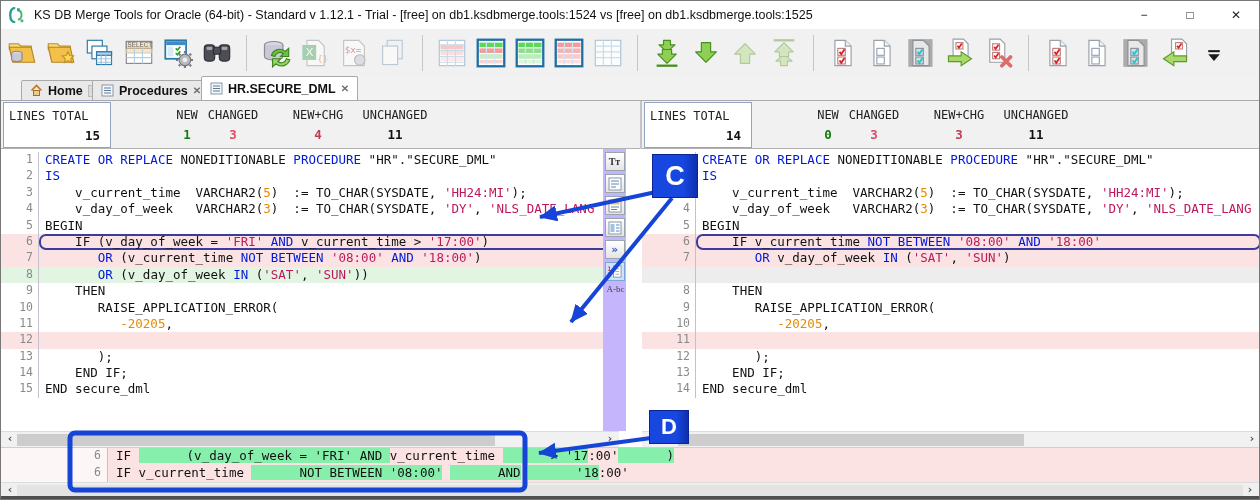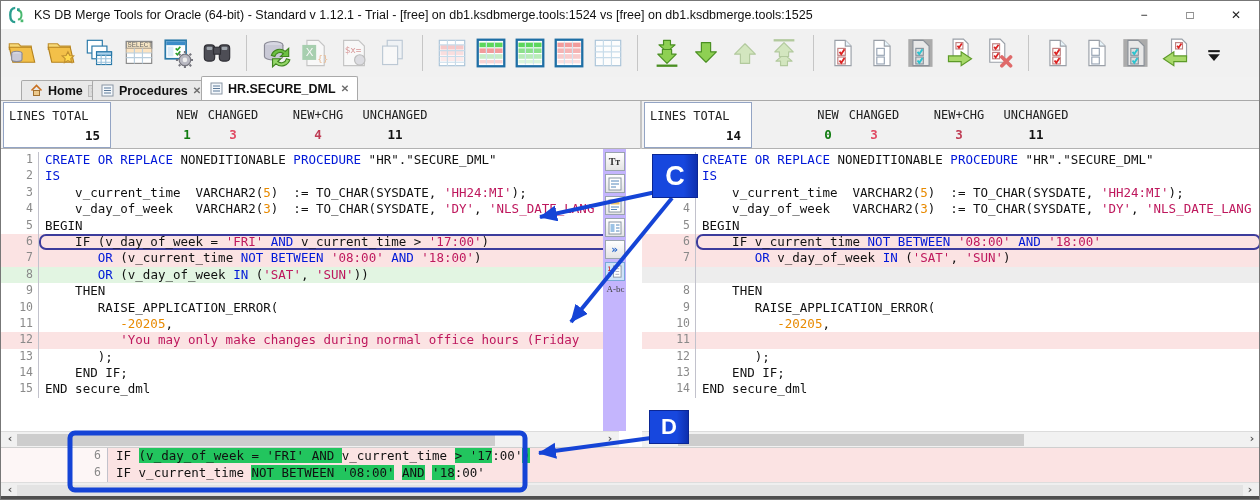--- a/index.html
+++ b/index.html
@@ -55,21 +55,21 @@
   .hscroll{position:absolute;top:430px;height:16px;background:#f1f1f1;border-top:1px solid #dcdcdc;box-sizing:border-box;}
   #lScroll{left:0;width:618px;} #rScroll{left:641px;width:619px;}
   .thumb{position:absolute;top:2px;height:12px;background:#cdcdcd;}
   .sarrow{position:absolute;top:0;width:14px;text-align:center;line-height:15px;font:bold 11px "DejaVu Sans",sans-serif;color:#555;}
   .sarrow.l{left:2px;} .sarrow.r{right:2px;}
   
   #bottomPanel{position:absolute;left:0;top:446px;width:1260px;height:51px;background:#fff;border-top:1px solid #cfcfcf;box-sizing:border-box;}
   .brow{display:flex;height:17px;line-height:17px;font:12.5px "DejaVu Sans Mono",monospace;white-space:pre;}
   .brow .ln{flex:none;width:107px;text-align:right;padding-right:6px;color:#8a8a8a;font-size:11.5px;border-right:1px solid #c2c2cc;box-sizing:border-box;background:#fdf6f6;}
   .brow .cd{flex:1;background:#fbe3e3;padding-left:8px;overflow:hidden;color:#111;}
-  .h{background:#22c55e;} .p{}
+  .h{background:#86efac;padding-left:48px;} .p{}
   #bScroll{position:absolute;left:0;top:34px;width:1258px;height:16px;background:#efefef;border-top:1px solid #ddd;box-sizing:border-box;}
   #bScroll .thumb{background:#e3e3e3;left:16px;right:16px;}
   
   #overlay{position:absolute;left:0;top:0;width:1260px;height:500px;pointer-events:none;z-index:40;}
   .callout{position:absolute;z-index:41;display:flex;align-items:center;justify-content:center;color:#fff;font-weight:bold;background:linear-gradient(90deg,#1747de 70%,#0e2fae);border:1px solid #0b2694;box-sizing:border-box;}
   #cBox{left:651px;top:153px;width:46px;height:44px;font-size:27px;}
   #dBox{left:648px;top:409px;width:40px;height:34px;font-size:22px;}
   .winbottom{position:absolute;left:0;right:0;bottom:0;height:3px;background:#4f4f4f;}
 </style>
 </head>
@@ -439,21 +439,21 @@
       <div class="crow "><span class="ln">2</span><span class="cd"><span class="kw">IS</span></span></div>
       <div class="crow "><span class="ln">3</span><span class="cd"><span class="pl">    v_current_time  VARCHAR2(</span><span class="num">5</span><span class="pl">)  := TO_CHAR(SYSDATE, </span><span class="str">'HH24:MI'</span><span class="pl">);</span></span></div>
       <div class="crow "><span class="ln">4</span><span class="cd"><span class="pl">    v_day_of_week   VARCHAR2(</span><span class="num">3</span><span class="pl">)  := TO_CHAR(SYSDATE, </span><span class="str">'DY'</span><span class="pl">, </span><span class="str">'NLS_DATE_LANG</span></span></div>
       <div class="crow "><span class="ln">5</span><span class="cd"><span class="pl">BEGIN</span></span></div>
       <div class="crow chg sel"><span class="ln">6</span><span class="cd"><span class="pl">    IF (v_day_of_week = </span><span class="str">'FRI'</span><span class="pl"> </span><span class="kw">AND</span><span class="pl"> v_current_time &gt; </span><span class="str">'17:00'</span><span class="pl">)</span></span></div>
       <div class="crow chg"><span class="ln">7</span><span class="cd"><span class="pl">       </span><span class="kw">OR</span><span class="pl"> (v_current_time </span><span class="kw">NOT BETWEEN</span><span class="pl"> </span><span class="str">'08:00'</span><span class="pl"> </span><span class="kw">AND</span><span class="pl"> </span><span class="str">'18:00'</span><span class="pl">)</span></span></div>
       <div class="crow new"><span class="ln">8</span><span class="cd"><span class="pl">       </span><span class="kw">OR</span><span class="pl"> (v_day_of_week </span><span class="kw">IN</span><span class="pl"> (</span><span class="str">'SAT'</span><span class="pl">, </span><span class="str">'SUN'</span><span class="pl">))</span></span></div>
       <div class="crow "><span class="ln">9</span><span class="cd"><span class="pl">    THEN</span></span></div>
       <div class="crow "><span class="ln">10</span><span class="cd"><span class="pl">       RAISE_APPLICATION_ERROR(</span></span></div>
       <div class="crow "><span class="ln">11</span><span class="cd"><span class="pl">          </span><span class="num">-20205</span><span class="pl">,</span></span></div>
-      <div class="crow chg"><span class="ln">12</span><span class="cd"><span class="pl">          </span><span class="str">'You may only make changes during normal office hours (Friday</span></span></div>
+      <div class="crow chg"><span class="ln">12</span><span class="cd"><span class="pl">          </span></span></div>
       <div class="crow "><span class="ln">13</span><span class="cd"><span class="pl">       );</span></span></div>
       <div class="crow "><span class="ln">14</span><span class="cd"><span class="pl">    END IF;</span></span></div>
       <div class="crow "><span class="ln">15</span><span class="cd"><span class="pl">END secure_dml</span></span></div>
     </div>
   <div id="midStrip">
       <div class="mbtn">Tт</div>
       <div class="mbtn">
         <svg width="14" height="14" viewBox="0 0 14 14">
           <rect x="1" y="1" width="12" height="12" fill="#fff" stroke="#8a96a4"></rect>
           <path d="M3 4h8M3 7h8M3 10h5" stroke="#5588bb"></path>

